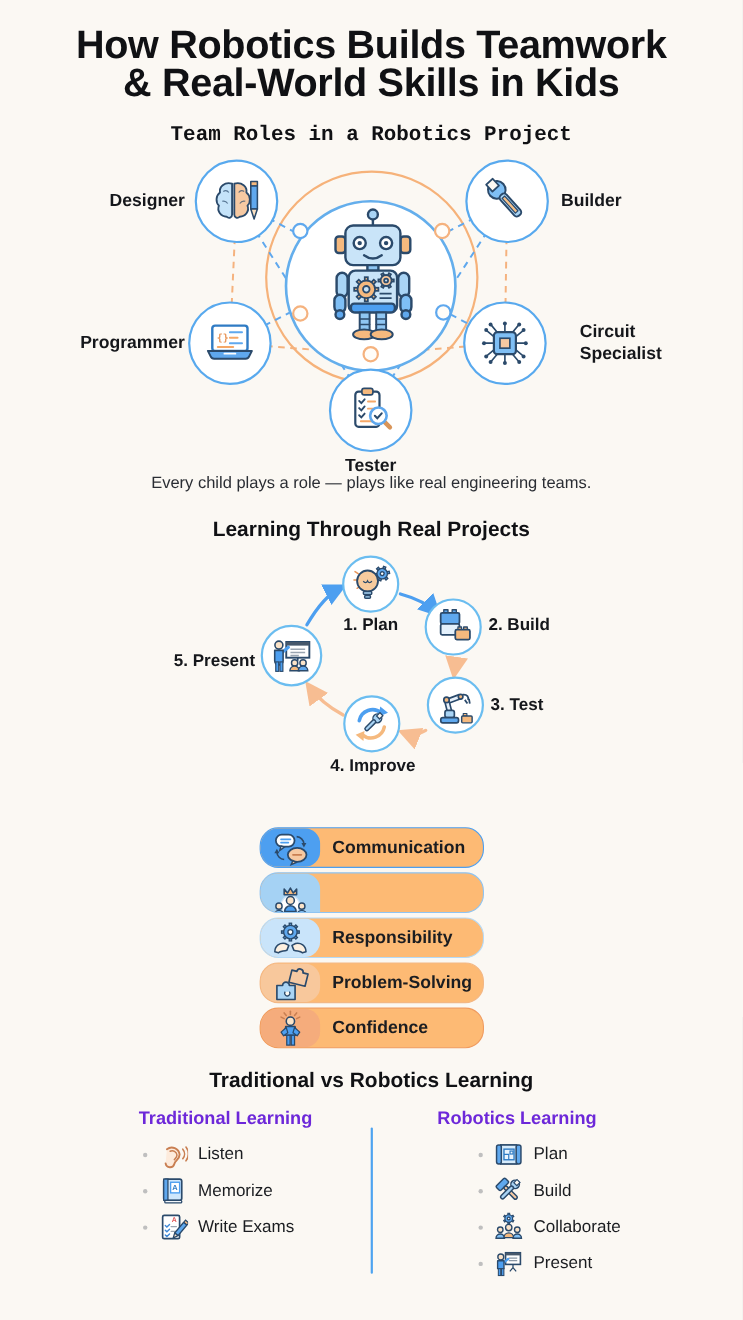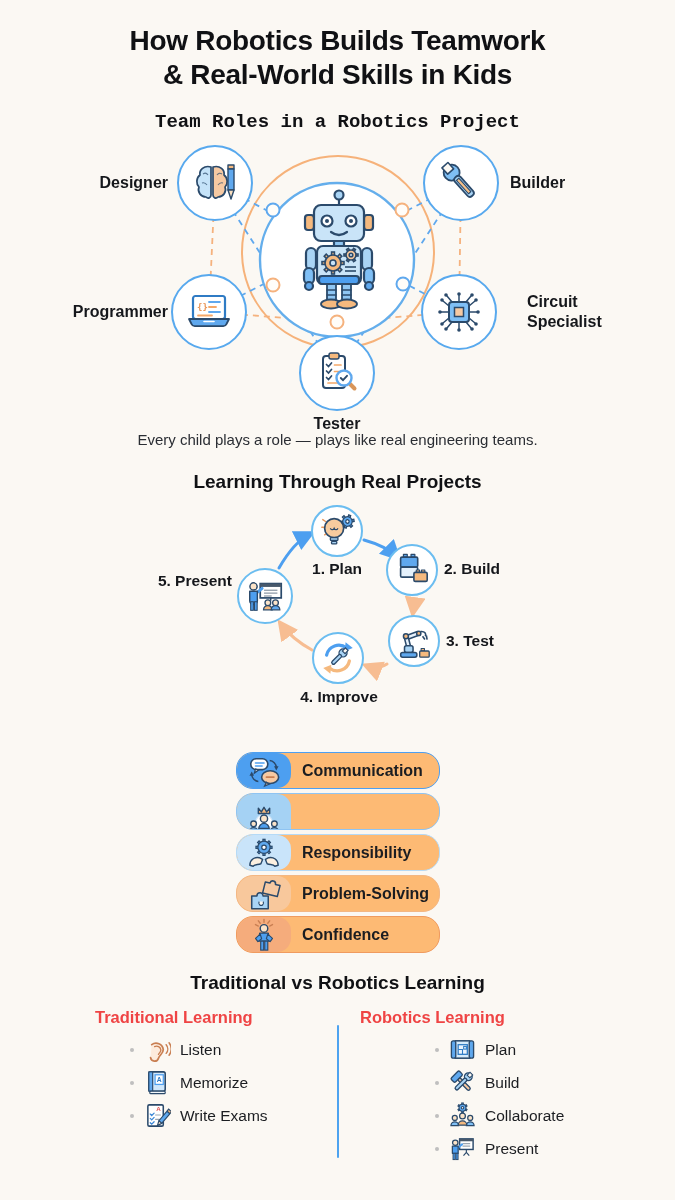--- a/index.html
+++ b/index.html
@@ -1,39 +1,39 @@
 <!DOCTYPE html>
 <html><head>
 <meta charset="utf-8">
 <style>
   html,body{margin:0;padding:0;}
   body{font-family:"Liberation Sans",sans-serif;background:#e9e9e9;}
   .page{position:relative;width:675px;height:1200px;margin:0 auto;background:#FBF8F3;overflow:hidden;color:#16181c;}
   .abs{position:absolute;}
   h1,h2,h3{margin:0;font-weight:bold;}
-  .main-title{top:24px;left:0;width:675px;font-size:28px;line-height:34px;letter-spacing:-0.3px;color:#101114;text-align:center;}
+  .main-title{top:24px;left:0;width:675px;font-size:36px;line-height:34px;letter-spacing:-0.3px;color:#101114;text-align:center;}
   .sec-title{left:0;width:675px;font-size:19px;color:#101114;text-align:center;}
   
   .hub{top:140px;left:0;width:675px;height:300px;}
   .hub svg.weblayer{position:absolute;left:0;top:0;}
   .role-circle{position:absolute;width:76px;height:76px;border-radius:50%;background:#ffffff;border:2.5px solid #58A9EE;box-sizing:border-box;display:flex;align-items:center;justify-content:center;}
   .role-label{position:absolute;font-size:16px;font-weight:bold;color:#15171b;line-height:20px;}
   .caption{top:431px;left:0;width:675px;font-size:15px;color:#2a2d33;text-align:center;}
   
   .cycle{top:500px;left:0;width:675px;height:215px;}
   .step-circle{position:absolute;border-radius:50%;background:#ffffff;border:2px solid #6BBDF0;box-sizing:border-box;display:flex;align-items:center;justify-content:center;}
   .step-label{position:absolute;font-size:15.5px;font-weight:bold;color:#15171b;}
   
   .skills{top:752px;left:236px;width:204px;}
   .skill-pill{display:flex;align-items:stretch;height:37px;background:#fdba74;border:1.6px solid #4D9FF0;border-radius:17px;box-sizing:border-box;margin-bottom:4px;overflow:hidden;}
   .skill-icon-box{width:54px;flex:0 0 54px;border-radius:14px;display:flex;align-items:center;justify-content:center;}
   .skill-label{display:flex;align-items:center;padding-left:11px;font-size:16px;font-weight:bold;color:#1b1d21;white-space:nowrap;}
   
   .compare{top:1003px;left:0;width:675px;height:175px;}
-  .col-head{position:absolute;font-size:16.5px;font-weight:bold;color:#ef4444;width:220px;}
+  .col-head{position:absolute;font-size:16.5px;font-weight:bold;color:#6d28d9;width:220px;text-align:center;}
   .cmp-list{position:absolute;}
   .cmp-row{display:flex;align-items:center;height:33px;}
   .bullet{width:4px;height:4px;border-radius:50%;background:#bfbfbf;margin-right:9px;flex:0 0 4px;}
   .cmp-icon{width:28px;height:28px;margin-right:9px;display:flex;align-items:center;justify-content:center;}
   .cmp-label{font-size:15.5px;color:#1b1d21;}
   .divider{position:absolute;left:337px;top:22px;width:2px;height:133px;background:#4DA3F0;border-radius:1px;}
   svg{display:block;}
 </style>
 </head>
 <body>
@@ -347,21 +347,21 @@
         <path d="M13 19 L19 14" stroke="#4D9FF0" stroke-width="3" stroke-linecap="round"></path>
         <path d="M6 17 h8 v10 a4 4 0 0 1 -8 0 Z" fill="#4D9FF0" stroke="#2B4A6B" stroke-width="1.5" stroke-linejoin="round"></path>
         <rect x="7" y="28" width="2.8" height="9" fill="#4D9FF0" stroke="#2B4A6B" stroke-width="1.1"></rect>
         <rect x="11" y="28" width="2.8" height="9" fill="#4D9FF0" stroke="#2B4A6B" stroke-width="1.1"></rect>
         <circle cx="25" cy="29" r="3" fill="#FBE3C8" stroke="#2B4A6B" stroke-width="1.4"></circle>
         <path d="M20.5 36.5 a4.5 4.5 0 0 1 9 0 Z" fill="#F5B97E" stroke="#2B4A6B" stroke-width="1.4"></path>
         <circle cx="33" cy="29" r="3" fill="#FBE3C8" stroke="#2B4A6B" stroke-width="1.4"></circle>
         <path d="M28.5 36.5 a4.5 4.5 0 0 1 9 0 Z" fill="#5FA8EE" stroke="#2B4A6B" stroke-width="1.4"></path>
       </svg>
     </div>
-    <div class="step-label" style="left:132px;top:72px;width:100px;text-align:right;">5. Present</div>
+    <div class="step-label" style="left:132px;top:92px;width:100px;text-align:right;">5. Present</div>
   </div>
 
 
   <div class="abs skills">
 
     <div class="skill-pill" style="border-color: rgb(77, 159, 240);">
       <div class="skill-icon-box" style="background: rgb(77, 159, 240);">
         <svg width="34" height="34" viewBox="0 0 36 36">
           <path d="M24 7 a7.5 7.5 0 0 1 7 7" fill="none" stroke="#2B4A6B" stroke-width="1.6"></path>
             <polygon points="28.6,13 33.4,13 31,17.4" fill="#2B4A6B"></polygon>

